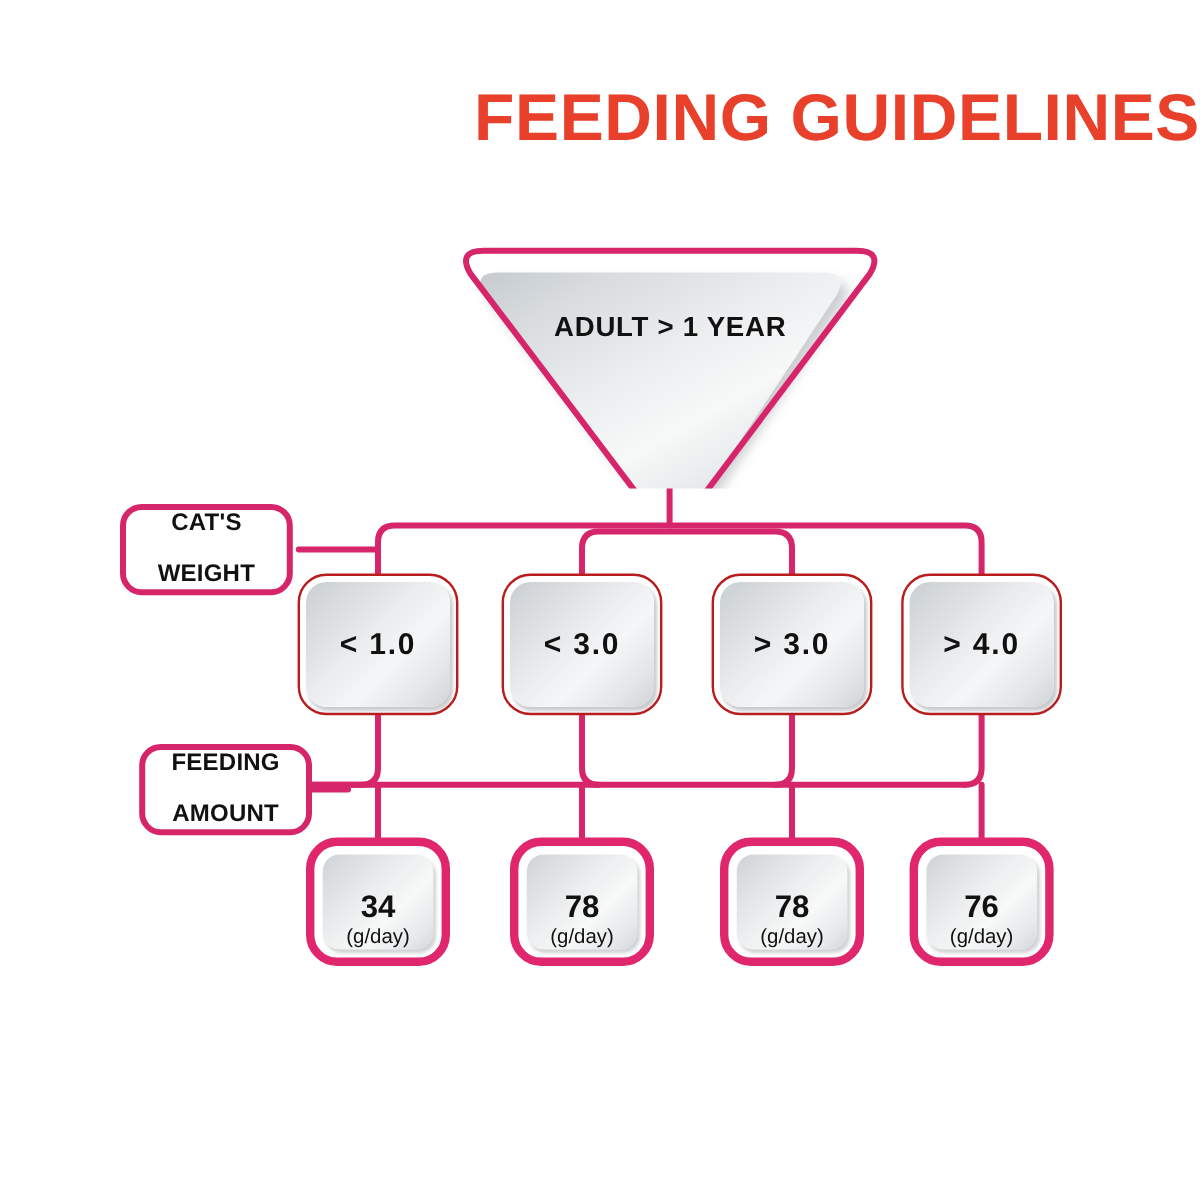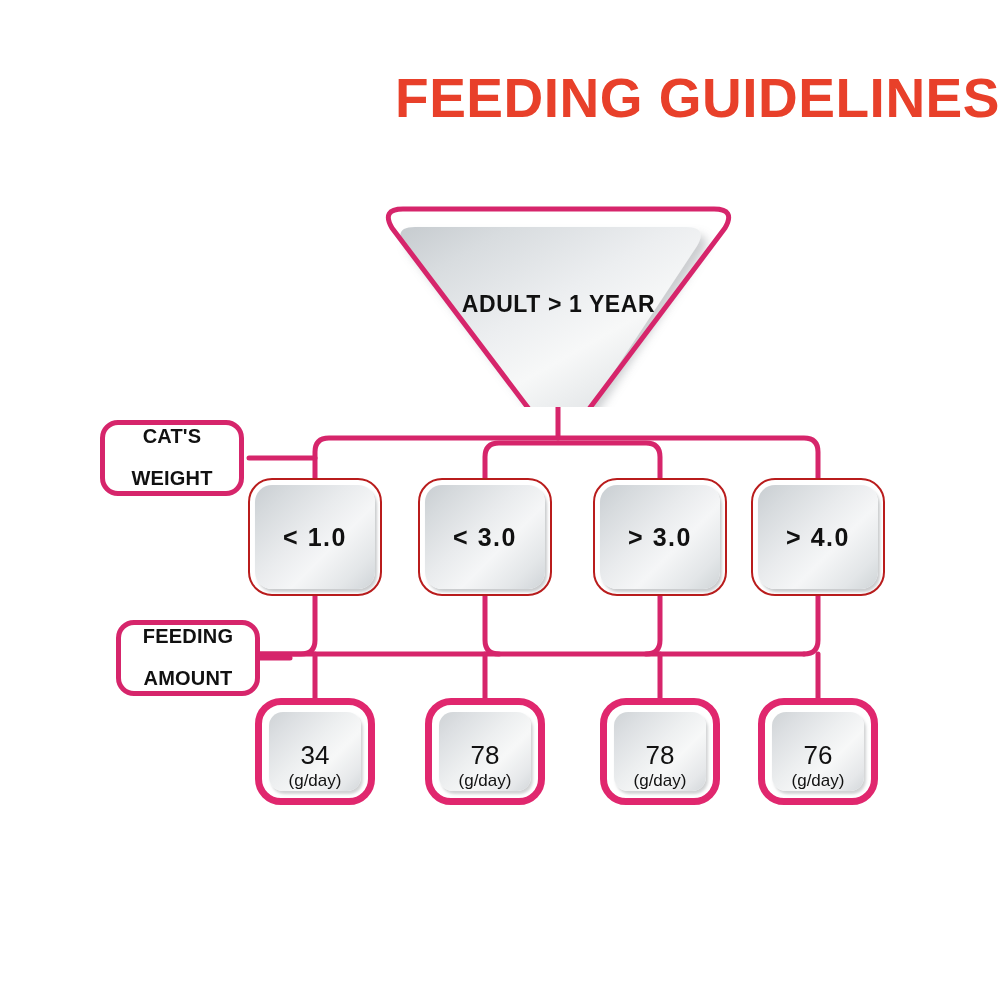--- a/index.html
+++ b/index.html
@@ -63,21 +63,20 @@
     position: absolute;
     left: 0;
     top: 54px;
     width: 355px;
     text-align: center;
     font-size: 23px;
     font-weight: bold;
     color: #111111;
     letter-spacing: 0.6px;
     white-space: nowrap;
-    margin-top: 32px;
   }
 
   
   .side-label {
     position: absolute;
     width: 144px;
     height: 76px;
     border: 5px solid #d6256b;
     border-radius: 18px;
     background: #ffffff;
@@ -146,21 +145,21 @@
         #f7f8f8 64%, #e6e8ea 86%, #d3d7da 100%);
     box-shadow: 2px 3px 3px rgba(120,125,130,0.35);
     display: flex;
     flex-direction: column;
     align-items: center;
     justify-content: center;
     line-height: 1.14;
   }
   .amount-box .panel .amt-value {
     font-size: 26px;
-    font-weight: normal;
+    font-weight: bold;
     color: #111111;
     white-space: nowrap;
     margin-top: 28px;
   }
   .amount-box .panel .amt-unit {
     font-size: 17px;
     font-weight: normal;
     color: #111111;
     white-space: nowrap;
   }

